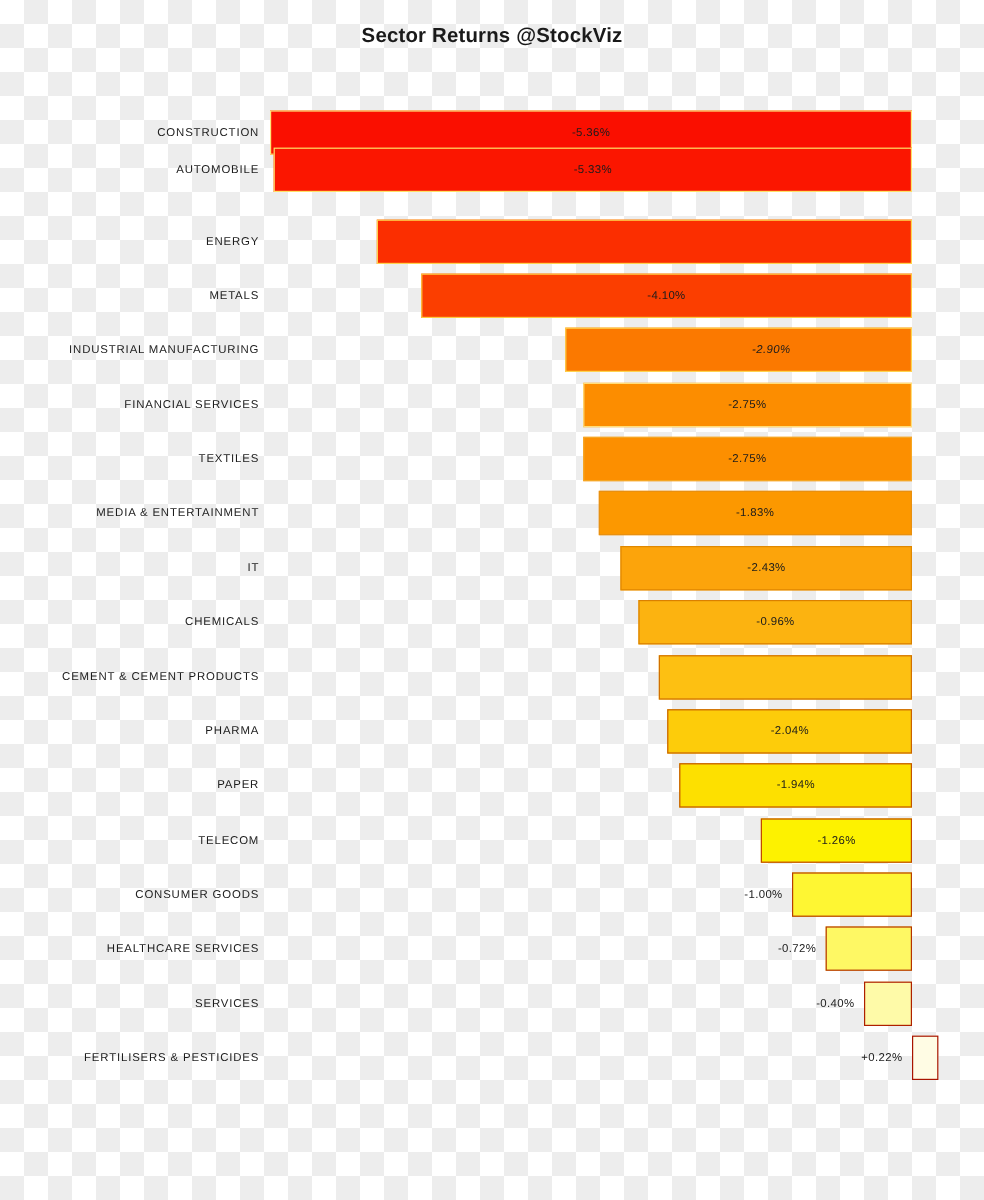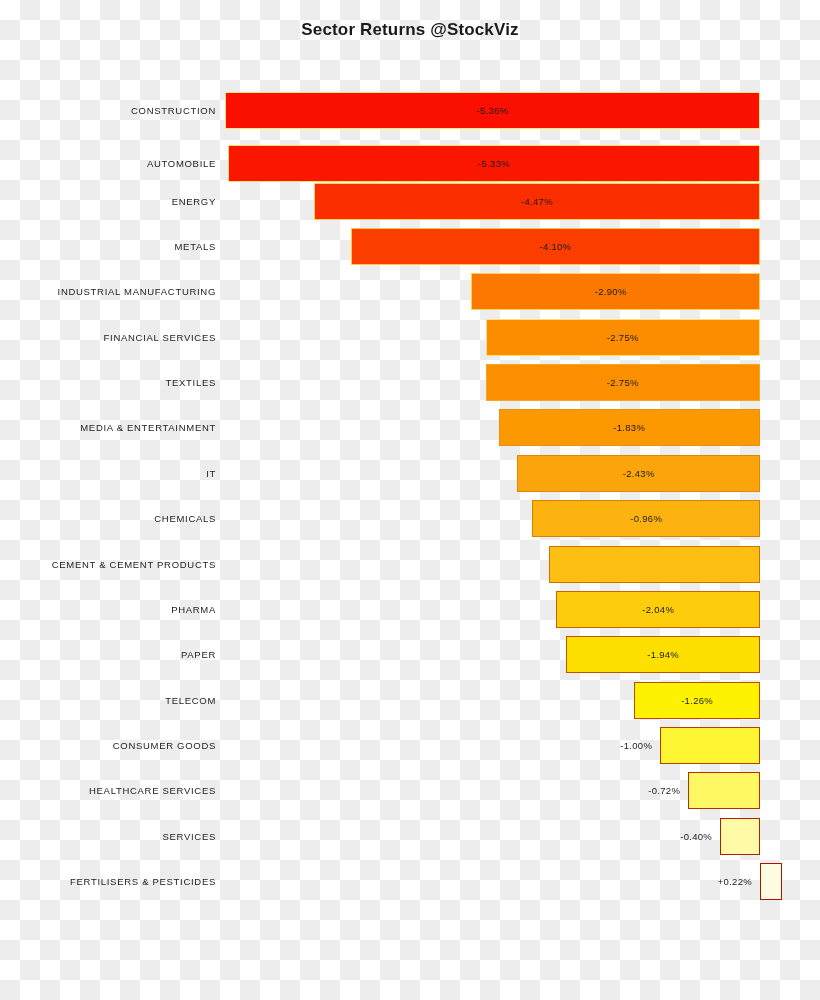--- a/index.html
+++ b/index.html
@@ -96,39 +96,38 @@
 <div id="chart-canvas">
 
   <div id="chart-title">Sector Returns @StockViz</div>
 
   <div id="plot-area">
       <div class="bar-row" style="top: 88px;">
         <div class="cat-label">CONSTRUCTION</div>
         <div class="bar" style="left: 225.072px; width: 534.928px; background: rgb(250, 15, 0); border-color: rgb(255, 231, 122);"></div>
         <div class="bar-value" style="left: 225.072px; width: 534.928px;">-5.36%</div>
       </div>
-      <div class="bar-row" style="top: 141px;">
+      <div class="bar-row" style="top: 119px;">
         <div class="cat-label">AUTOMOBILE</div>
         <div class="bar" style="left: 228.066px; width: 531.934px; background: rgb(251, 22, 0); border-color: rgb(255, 224, 102);"></div>
         <div class="bar-value" style="left: 228.066px; width: 531.934px;">-5.33%</div>
       </div>
       <div class="bar-row" style="top: 178.7px;">
         <div class="cat-label">ENERGY</div>
         <div class="bar" style="left: 313.894px; width: 446.106px; background: rgb(251, 46, 0); border-color: rgb(255, 210, 77);"></div>
-        <div class="bar-value" style="left: 313.894px; width: 446.106px;">-4.47%</div>
       </div>
       <div class="bar-row" style="top: 224.05px;">
         <div class="cat-label">METALS</div>
         <div class="bar" style="left: 350.82px; width: 409.18px; background: rgb(251, 62, 0); border-color: rgb(255, 201, 64);"></div>
         <div class="bar-value" style="left: 350.82px; width: 409.18px;">-4.10%</div>
       </div>
       <div class="bar-row" style="top: 269.4px;">
         <div class="cat-label">INDUSTRIAL MANUFACTURING</div>
         <div class="bar" style="left: 470.58px; width: 289.42px; background: rgb(251, 121, 0); border-color: rgb(255, 210, 77);"></div>
-        <div class="bar-value" style="left: 466px; width: 289.42px;">-2.90%</div>
+        <div class="bar-value" style="left: 498px; width: 289.42px; font-style: italic;">-2.90%</div>
       </div>
       <div class="bar-row" style="top: 314.75px;">
         <div class="cat-label">FINANCIAL SERVICES</div>
         <div class="bar" style="left: 485.55px; width: 274.45px; background: rgb(252, 141, 0); border-color: rgb(255, 222, 122);"></div>
         <div class="bar-value" style="left: 485.55px; width: 274.45px;">-2.75%</div>
       </div>
       <div class="bar-row" style="top: 360.1px;">
         <div class="cat-label">TEXTILES</div>
         <div class="bar" style="left: 485.55px; width: 274.45px; background: rgb(252, 143, 0); border-color: rgb(245, 166, 35);"></div>
         <div class="bar-value" style="left: 485.55px; width: 274.45px;">-2.75%</div>

